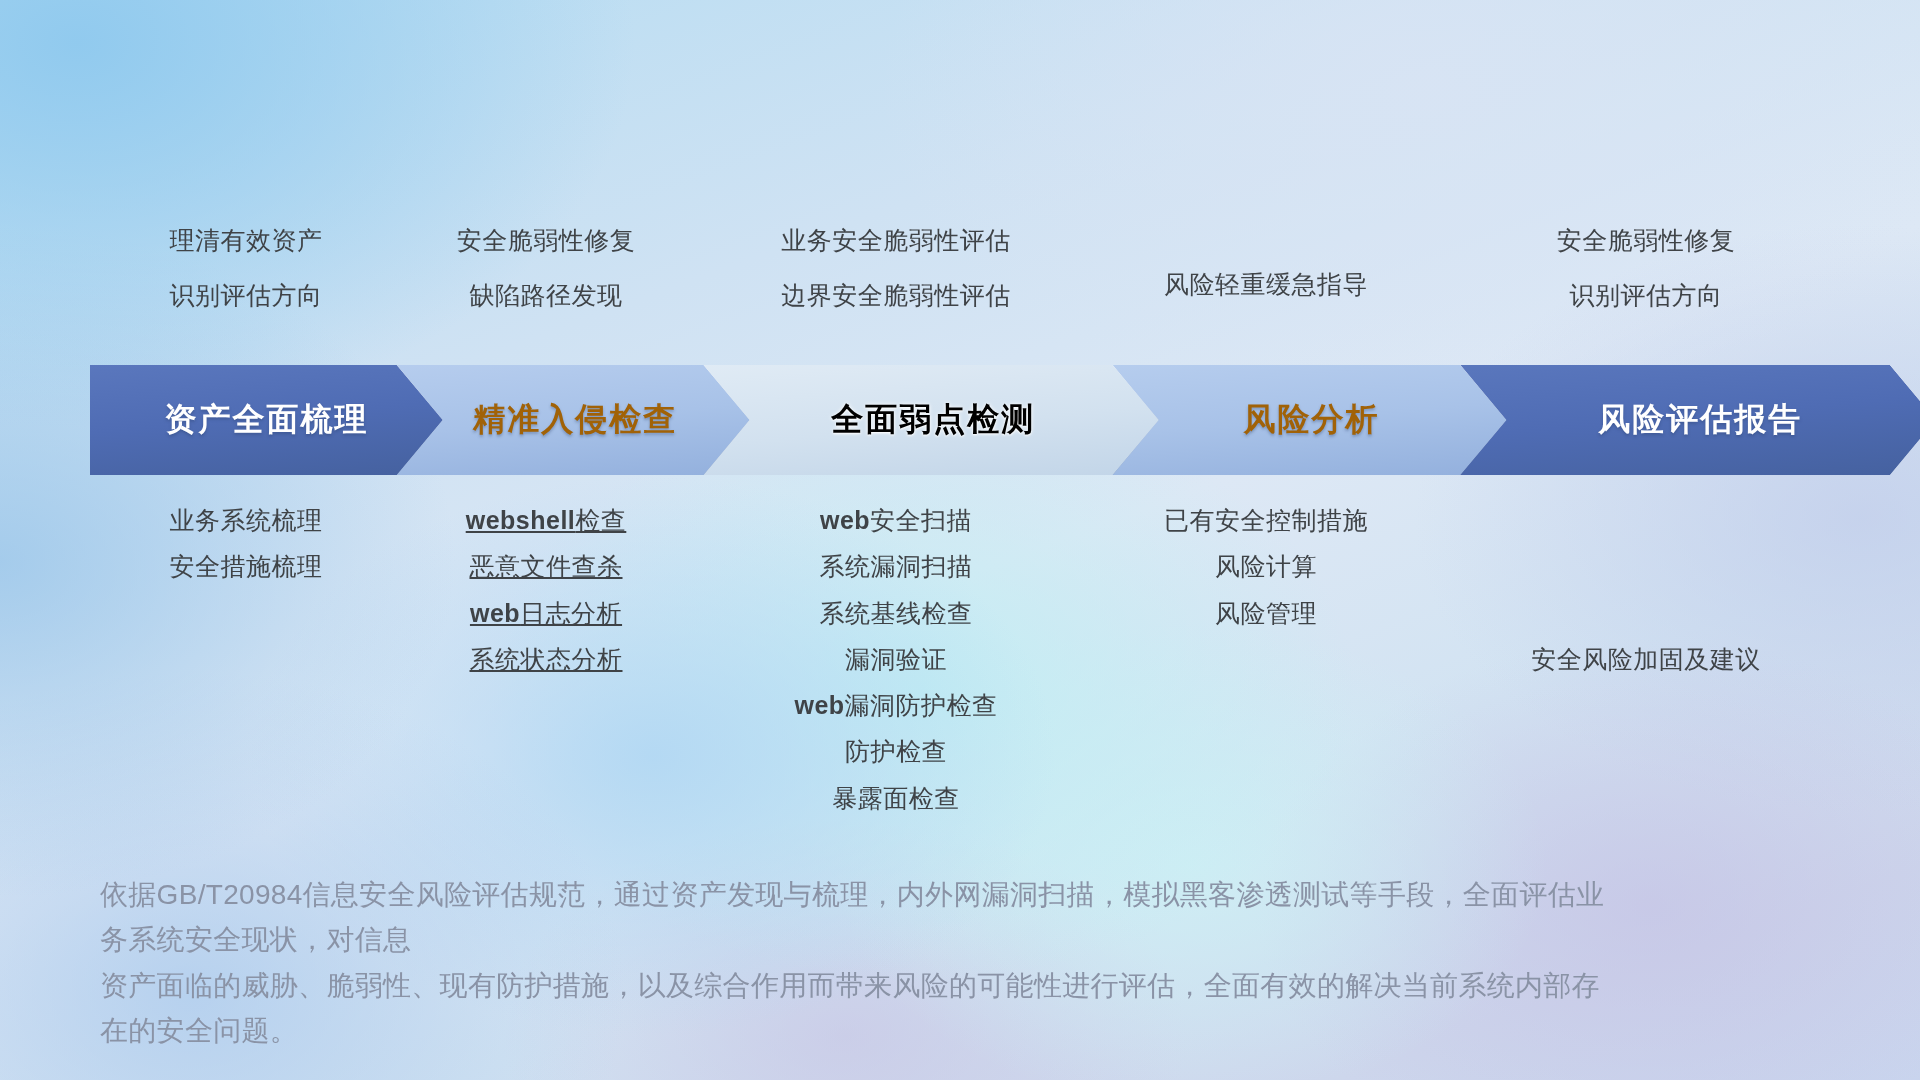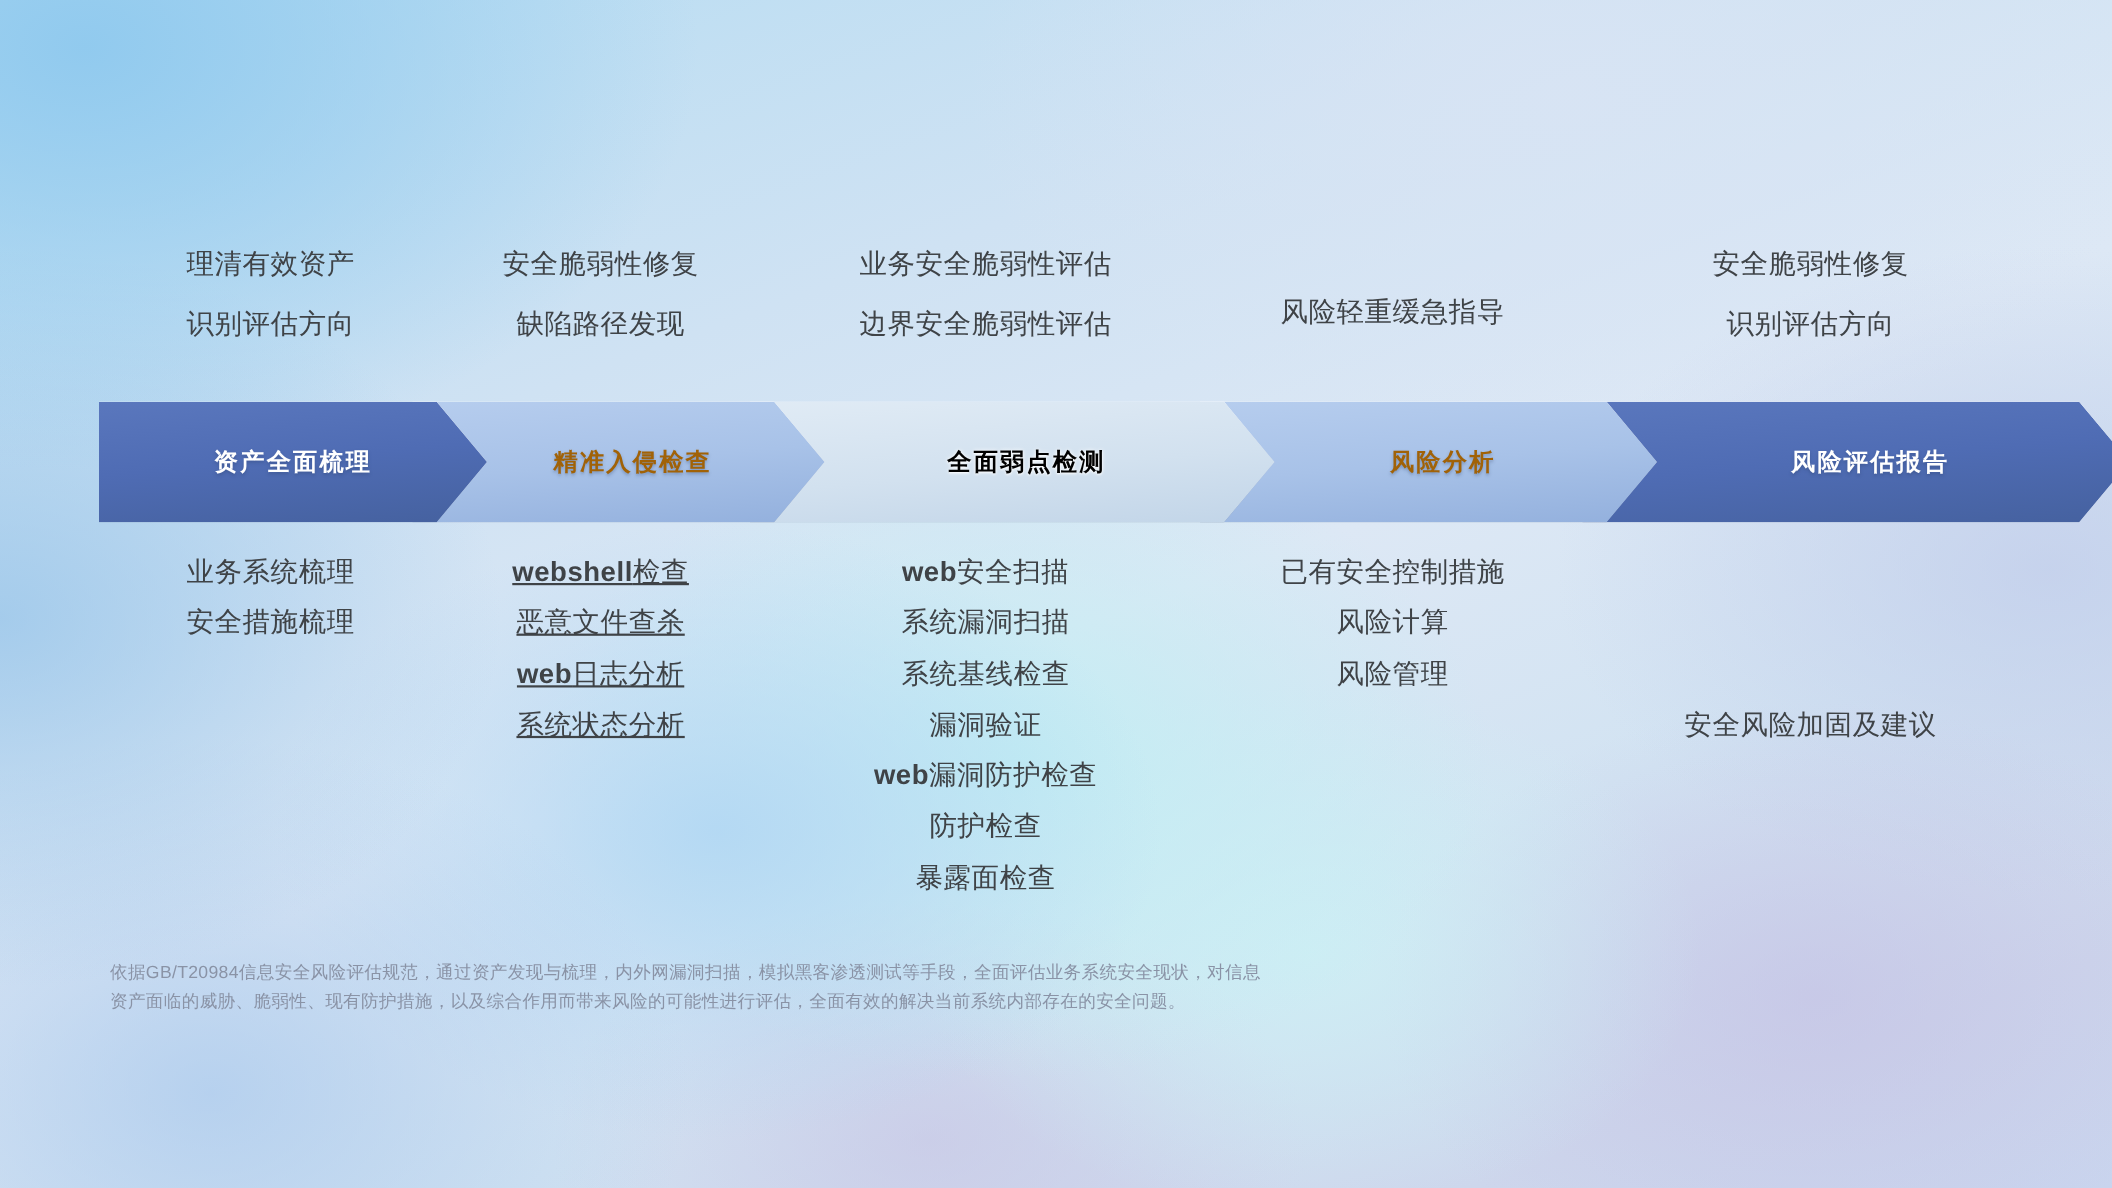--- a/index.html
+++ b/index.html
@@ -70,21 +70,21 @@
     width: 1800px;
     height: 110px;
   }
   .chev {
     position: absolute;
     top: 0;
     height: 110px;
     display: flex;
     align-items: center;
     justify-content: center;
-    font-size: 22px;
+    font-size: 32px;
     font-weight: bold;
     letter-spacing: 2px;
     white-space: nowrap;
   }
   .chev .lbl { position: relative; z-index: 2; }
 
   
   .shape-start {
     clip-path: polygon(0 0, calc(100% - 46px) 0, 100% 50%, calc(100% - 46px) 100%, 0 100%);
   }
@@ -130,21 +130,21 @@
   .bot-col .line { white-space: nowrap; }
   .bot-col .line .en { font-weight: bold; }
 
   
   #footer {
     position: absolute;
     left: 100px;
     top: 872px;
     width: 1520px;
     color: #8a93a6;
-    font-size: 16px;
+    font-size: 28px;
     line-height: 1.62;
     letter-spacing: 0.3px;
   }
 </style>
 </head>
 <body>
 
 <div id="bg"></div>
 
 <div id="page">

